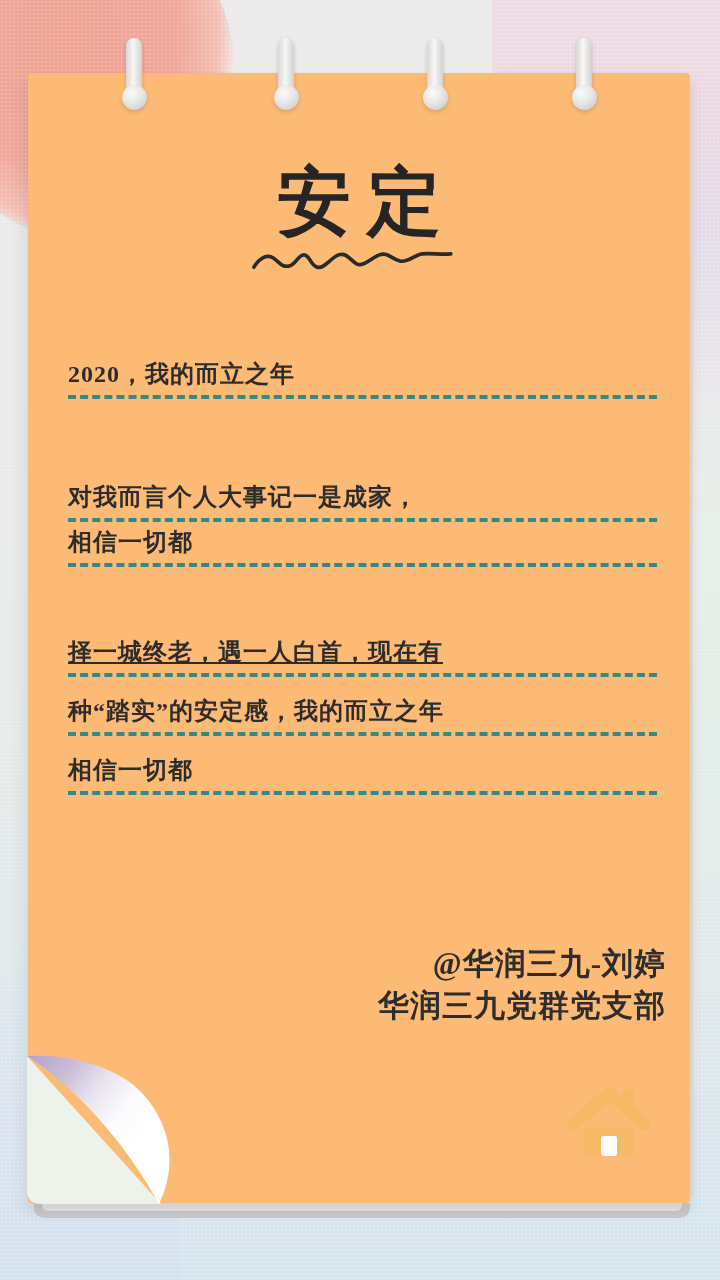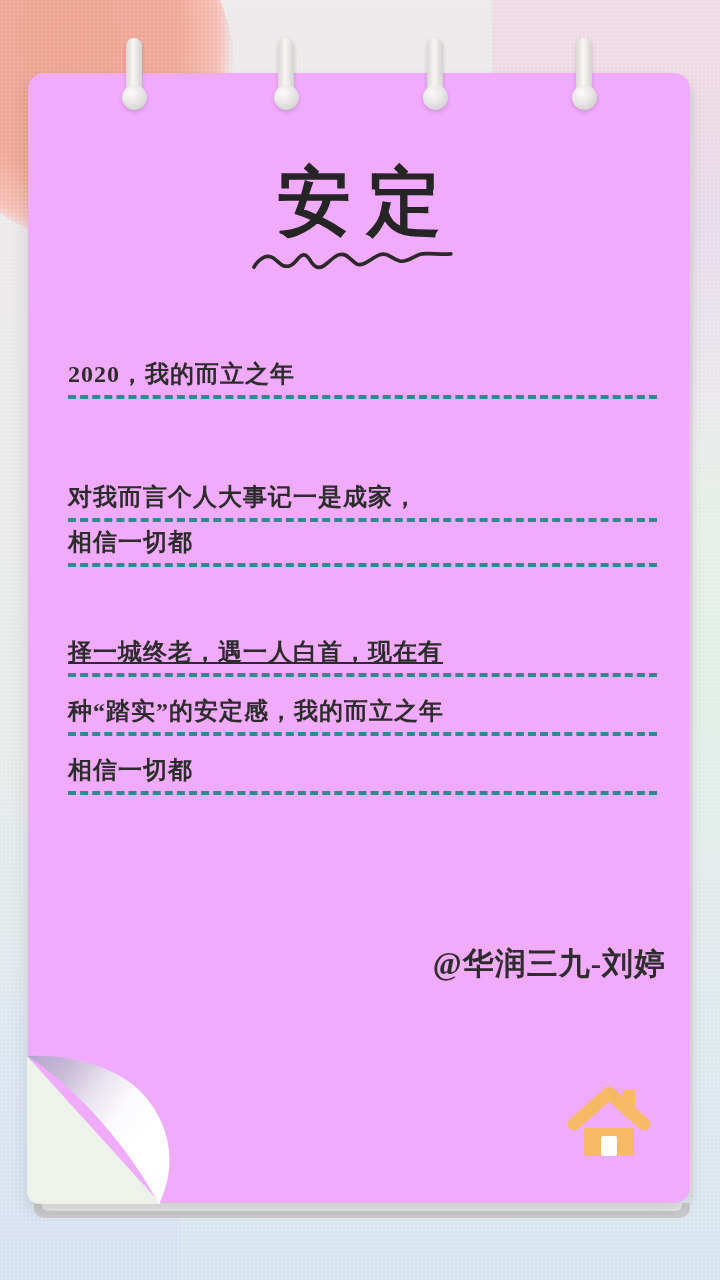--- a/index.html
+++ b/index.html
@@ -24,22 +24,22 @@
     background-image:radial-gradient(rgba(255,255,255,.6) .8px,rgba(255,255,255,0) .95px);
     background-size:4px 4px;}
 
   
   .stack-dark{position:absolute;left:34px;right:30px;top:1203px;height:15px;background:#c9c8ca;
     border-radius:0 0 10px 10px;z-index:1;}
   .stack-light{position:absolute;left:42px;right:38px;top:1203px;height:8px;background:#e8e7e7;
     border-radius:0 0 6px 6px;z-index:1;}
 
   
-  .paper{position:absolute;left:28px;top:73px;width:662px;height:1130px;background:#f0abfc;
-    border-radius:16px;z-index:2;
+  .paper{position:absolute;left:28px;top:73px;width:662px;height:1130px;background:#fdba74;
+    border-radius:4px;z-index:2;
     box-shadow:-5px 8px 14px rgba(80,80,80,.10),5px 6px 10px rgba(80,80,80,.06);}
   .paper-edge{position:absolute;right:-3px;top:16px;bottom:6px;width:3px;background:#d6d4d5;border-radius:3px;}
 
   
   .clip{position:absolute;top:38px;width:28px;height:80px;z-index:3;display:flex;flex-direction:column;
     align-items:center;filter:drop-shadow(0 2px 2px rgba(0,0,0,.14));}
   .clip-stem{width:16px;height:54px;border-radius:8px 8px 4px 4px;
     background:linear-gradient(90deg,#d9d7d6,#f8f7f6 45%,#d3d1d0);}
   .clip-knob{width:25px;height:25px;margin-top:-7px;border-radius:50%;
     background:radial-gradient(circle at 38% 32%,#fbfafa 0%,#e8e6e5 45%,#d3d1d0 80%,#c8c6c5 100%);}
@@ -96,20 +96,21 @@
       <div class="t-line l1">2020，我的而立之年</div>
       <div class="t-line l2">对我而言个人大事记一是成家，</div>
       <div class="t-line l3">相信一切都</div>
       <div class="t-line l4">择一城终老，遇一人白首，现在有</div>
       <div class="t-line l5">种“踏实”的安定感，我的而立之年</div>
       <div class="t-line l6">相信一切都</div>
     </div>
 
     <div class="attribution">
       <div>@华润三九-刘婷</div>
+      <div>华润三九党群党支部</div>
     </div>
 
     <svg class="home" viewBox="0 0 86 74">
       <rect x="57" y="6" width="12" height="24" rx="2.5" fill="#f6ba67"></rect>
       <path d="M8 41 L43 10 L78 41" fill="none" stroke="#f6ba67" stroke-width="13" stroke-linecap="round" stroke-linejoin="round"></path>
       <path d="M18 45 h50 v24 a4 4 0 0 1 -4 4 h-42 a4 4 0 0 1 -4 -4 z" fill="#f6ba67"></path>
       <rect x="35" y="53" width="16" height="20" rx="2" fill="#fdfdfc"></rect>
     </svg>
 
     <svg class="curl" viewBox="0 0 170 178">

